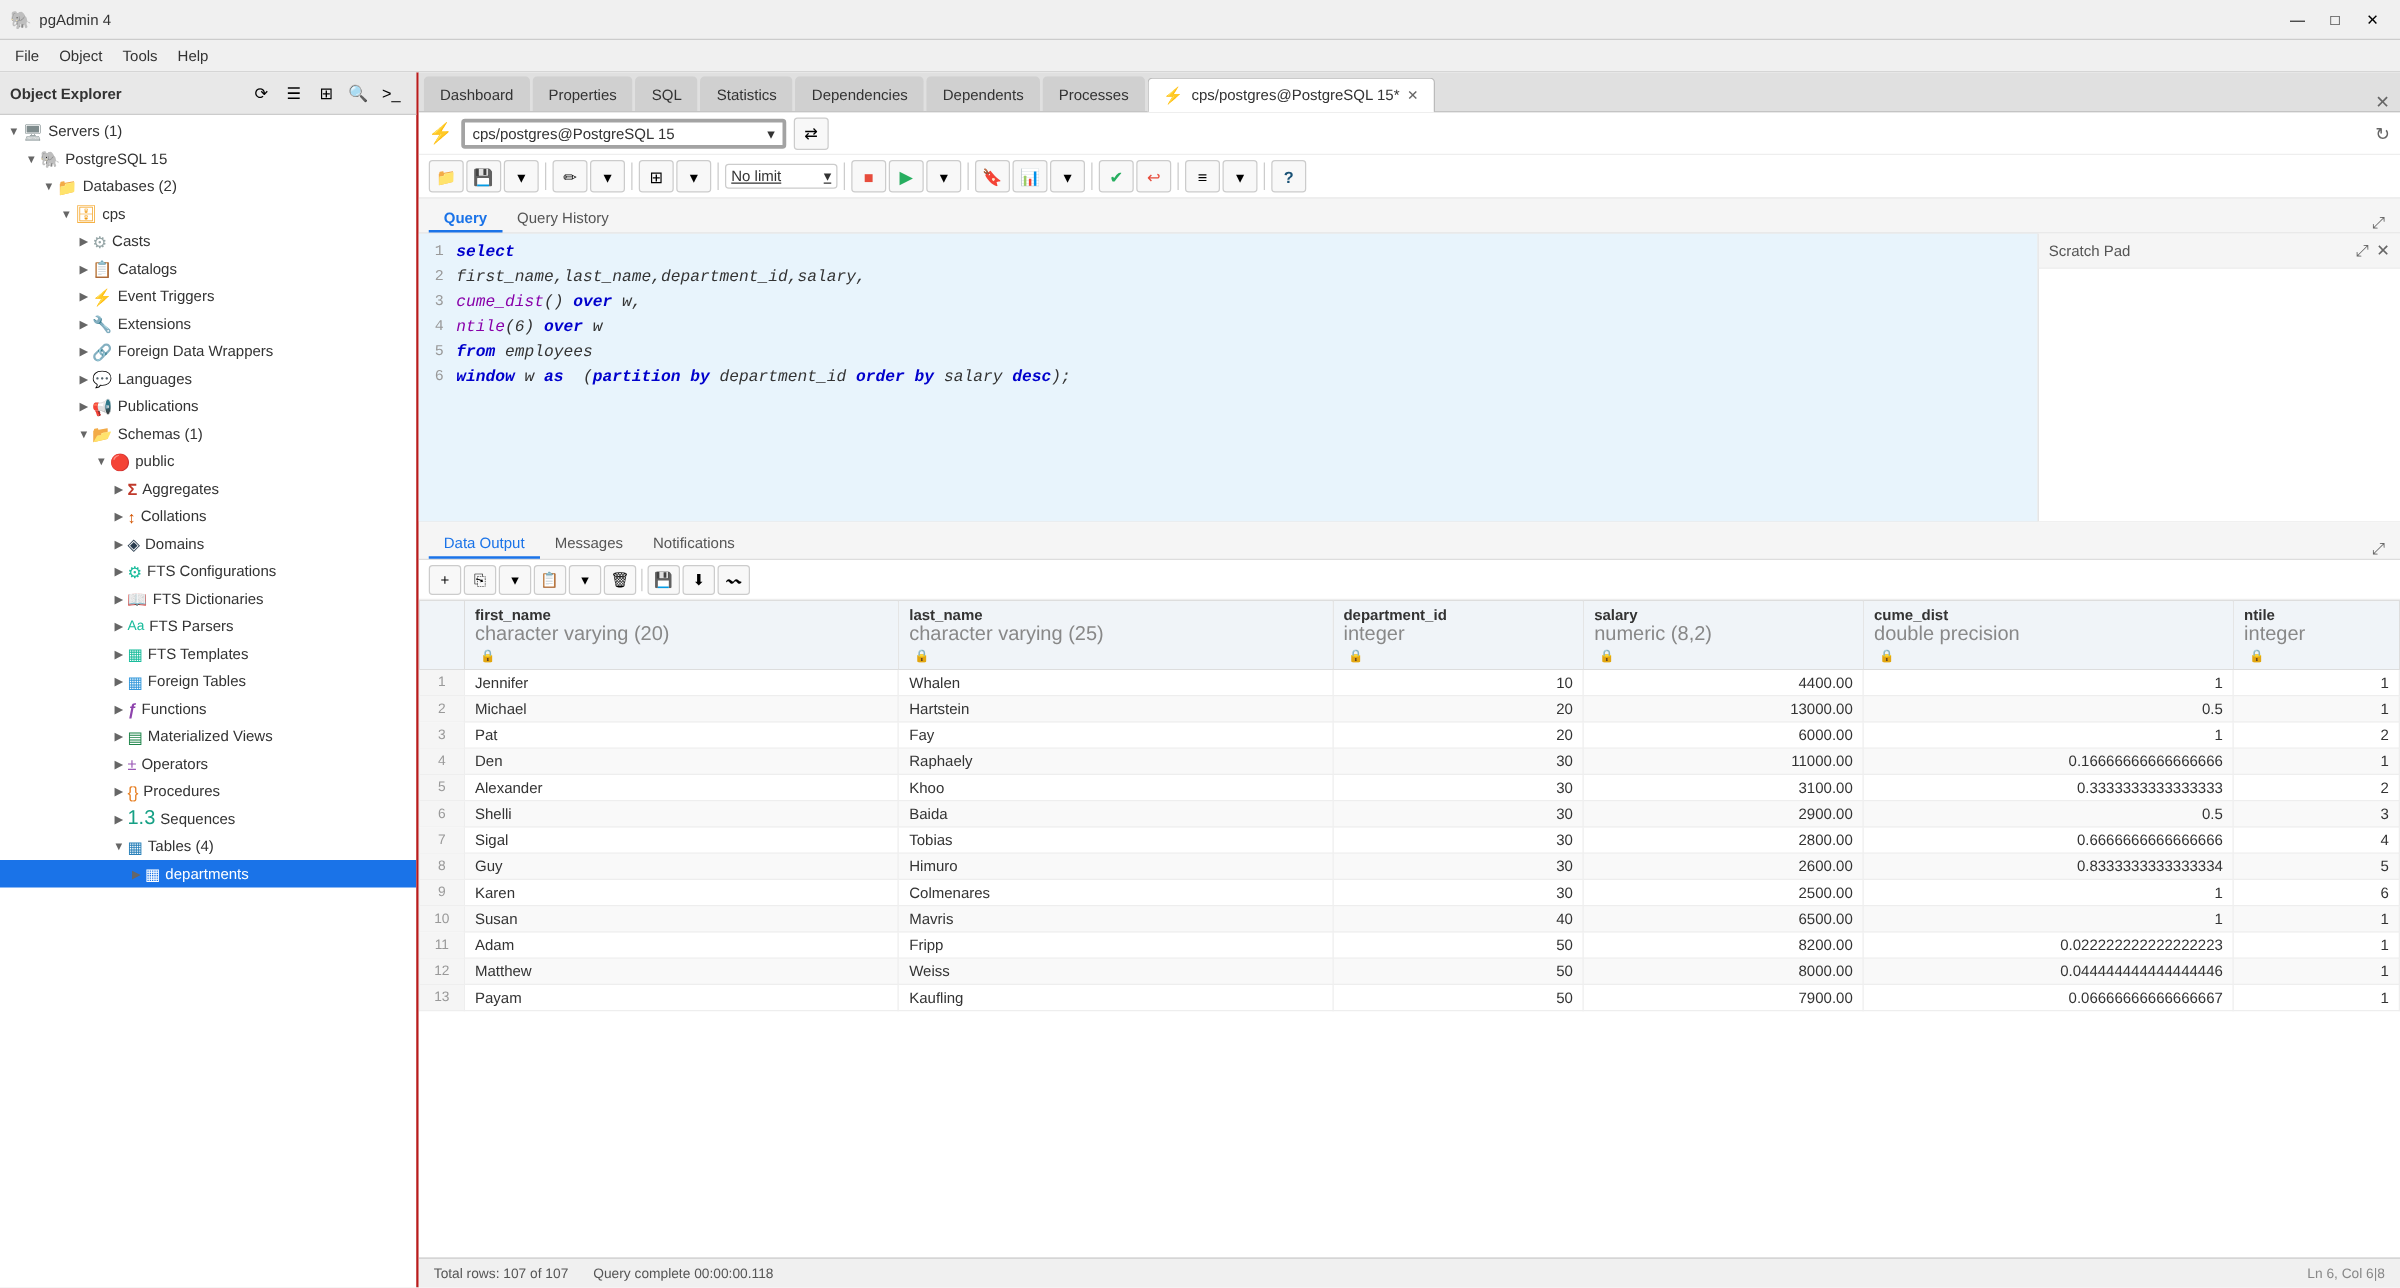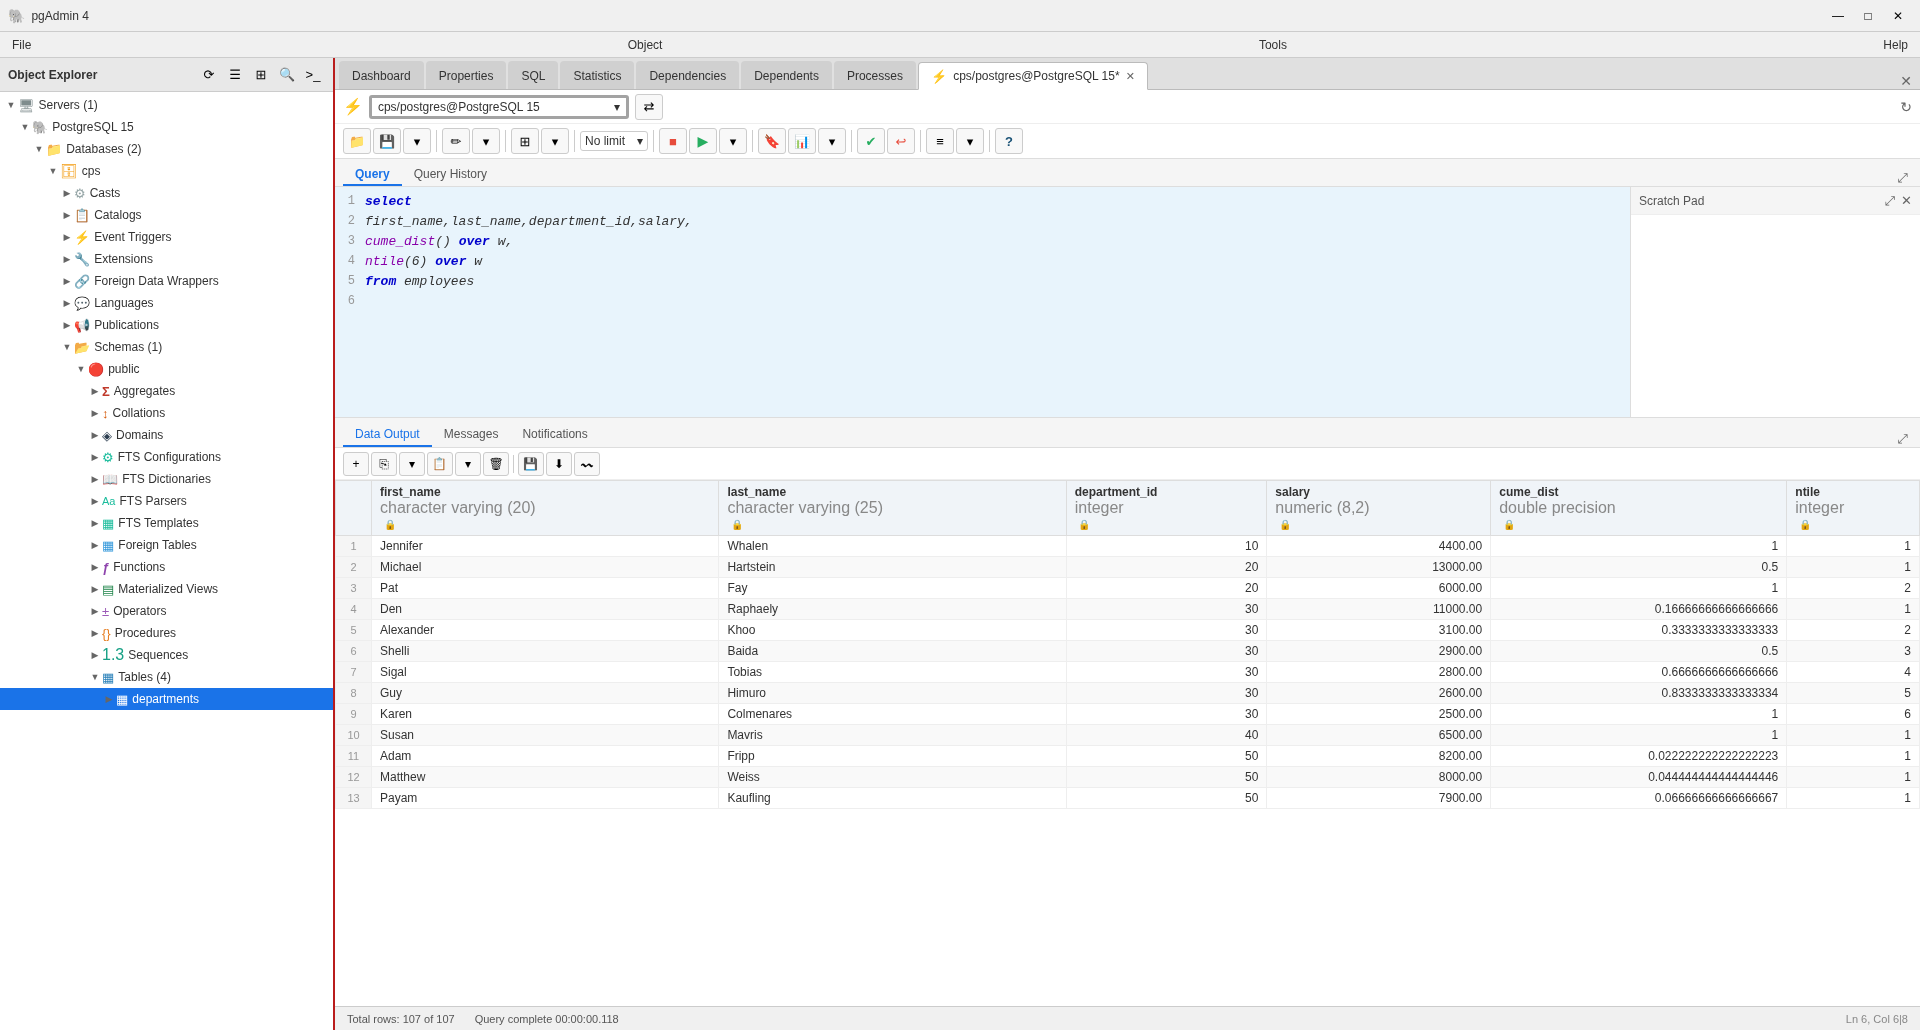--- a/index.html
+++ b/index.html
@@ -20,21 +20,20 @@
     #titlebar .win-btn { width: 28px; height: 20px; border: none; background: transparent; cursor: pointer; font-size: 12px; display: flex; align-items: center; justify-content: center; }
 
     
     #menubar {
       background: #f0f0f0;
       height: 26px;
       display: flex;
       align-items: center;
       padding: 0 4px;
       border-bottom: 1px solid #ccc;
-      justify-content: space-between;
     }
     .menu-item { padding: 2px 8px; cursor: pointer; font-size: 12px; border-radius: 2px; }
 
     
     #main-layout {
       display: flex;
       height: calc(1030px - 58px);
     }
 
     
@@ -175,23 +174,23 @@
       display: flex; align-items: center; justify-content: center;
       font-size: 13px;
     }
     .qa-sep { width: 1px; height: 22px; background: #ccc; margin: 0 3px; }
     .limit-select {
       border: 1px solid #ccc;
       background: #fff;
       border-radius: 3px;
       padding: 2px 4px;
       font-size: 12px;
-      width: 68px;
+      width: 90px;
       cursor: pointer;
-      display: flex; align-items: center; justify-content: space-between;
+      display: flex; align-items: center; justify-content: space-between; text-decoration: underline;
     }
 
     
     #editor-area {
       display: flex;
       flex: none;
       height: 230px;
       background: #fff;
     }
     
@@ -716,20 +715,21 @@
           <div class="sql-line">
             <span class="line-num">4</span>
             <span class="sql-code"><span class="fn">ntile</span>(6) <span class="kw">over</span> w</span>
           </div>
           <div class="sql-line">
             <span class="line-num">5</span>
             <span class="sql-code"><span class="kw">from</span> employees</span>
           </div>
           <div class="sql-line">
             <span class="line-num">6</span>
+            <span class="sql-code"><span class="kw">window</span> w <span class="kw">as</span>  (<span class="kw">partition by</span> department_id <span class="kw">order by</span> salary <span class="kw">desc</span>);</span>
           </div>
         </div>
 
         <div id="scratch-pad">
           <div id="scratch-header">
             <span class="scratch-title">Scratch Pad</span>
             <div style="display:flex; gap:6px; align-items:center;">
               <span class="expand-icon">⤢</span>
               <span style="cursor:pointer; color:#666; font-size:13px;">✕</span>
             </div>

